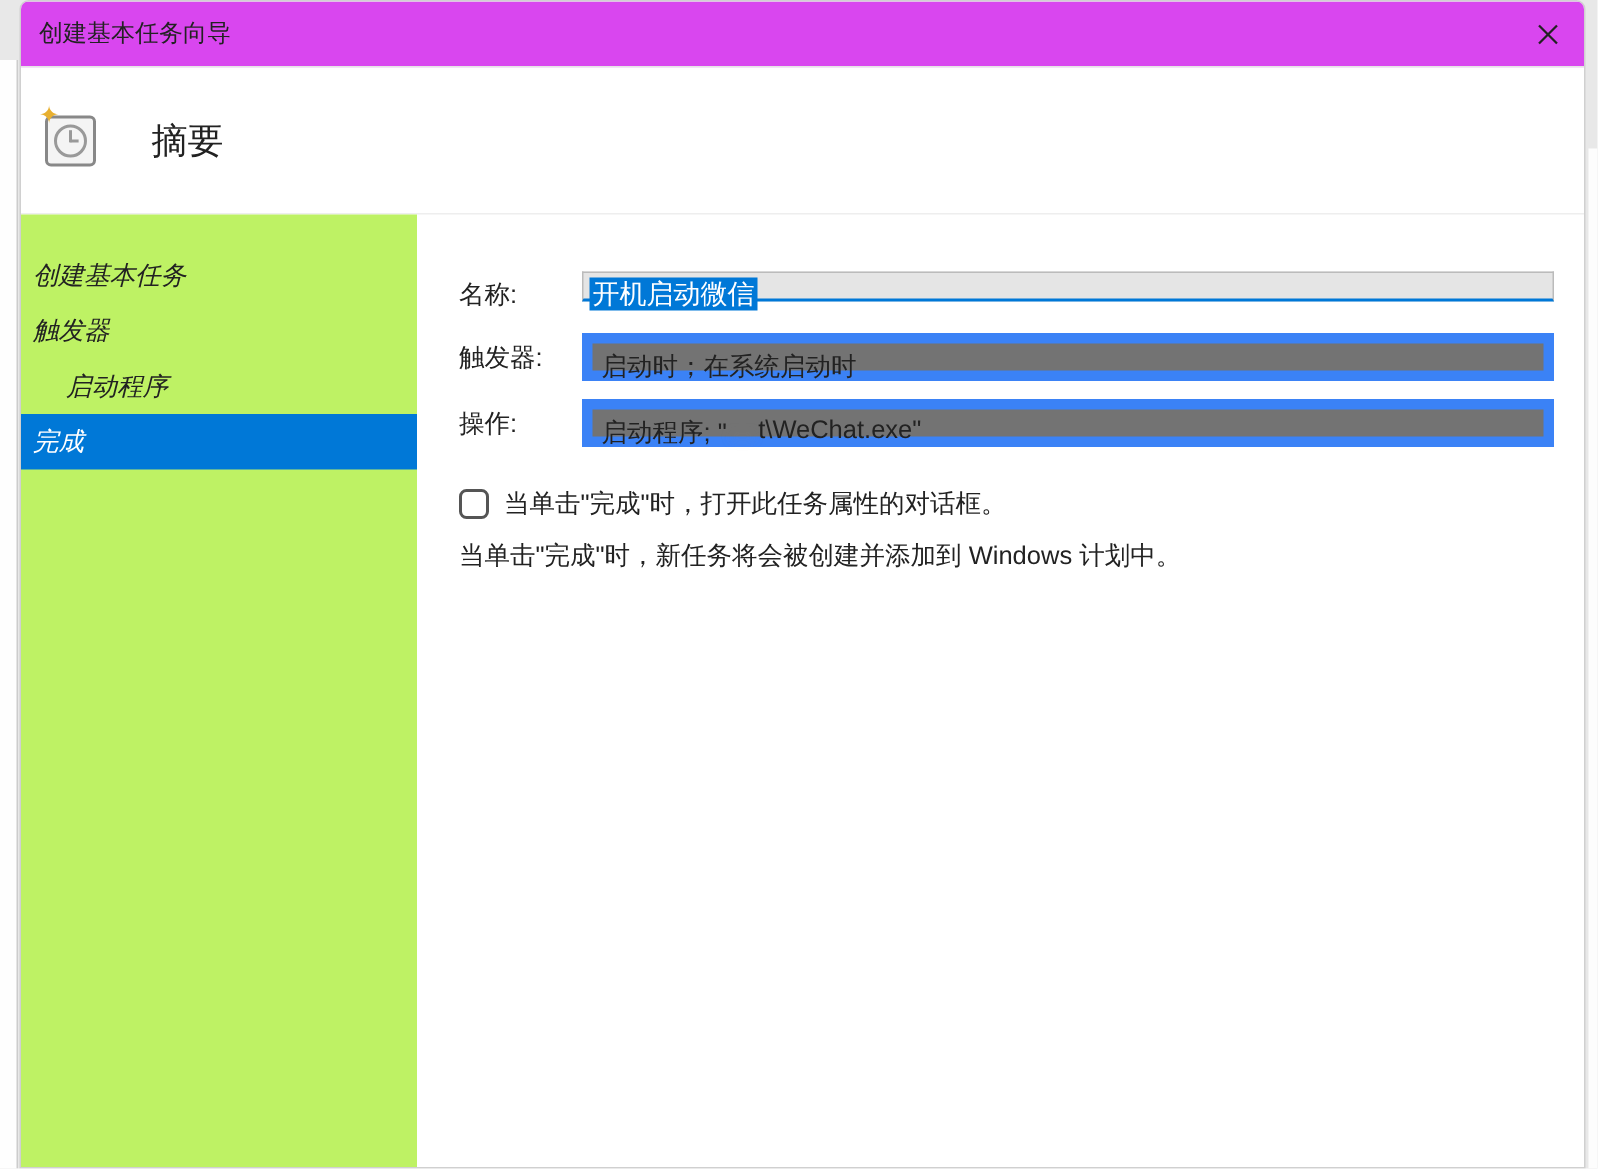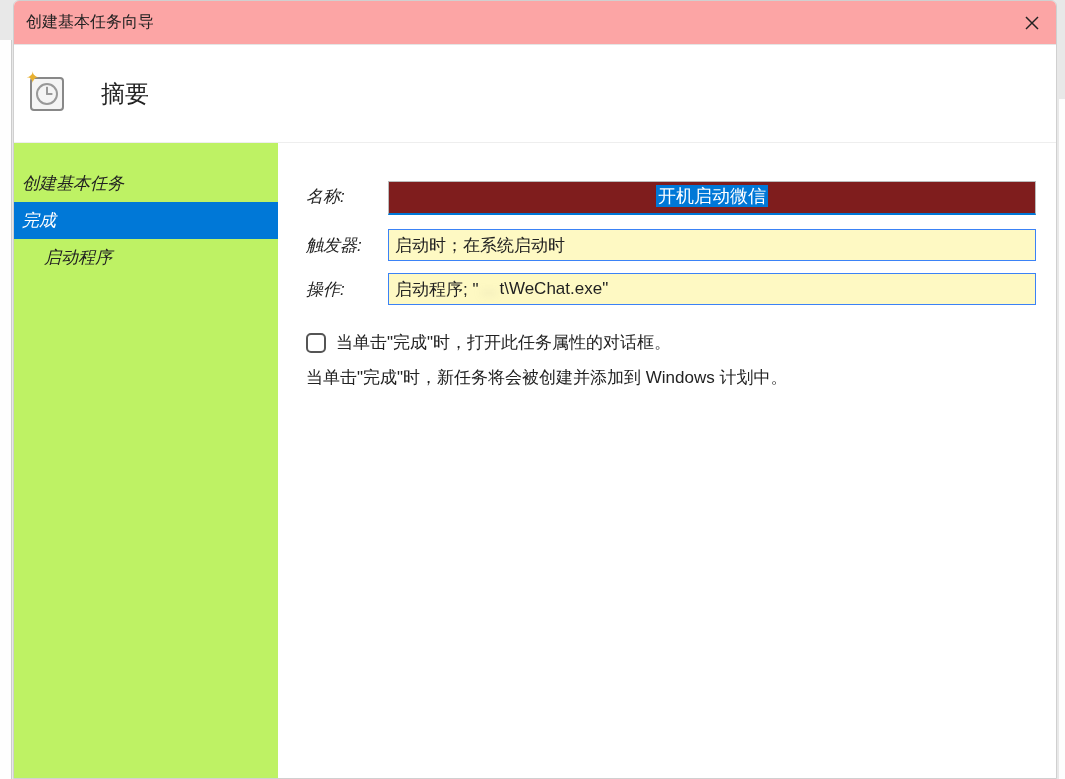--- a/index.html
+++ b/index.html
@@ -40,21 +40,21 @@
       bottom: 0;
       background: #ffffff;
       border: 1px solid #d0d0d0;
       border-radius: 6px 6px 0 0;
       overflow: hidden;
       display: flex;
       flex-direction: column;
     }
     .titlebar {
       height: 44px;
-      background: #fca5a5;
+      background: #d946ef;
       display: flex;
       align-items: center;
       justify-content: space-between;
       padding: 0 14px 0 12px;
       border-bottom: 1px solid #e5e5e5;
     }
     .titlebar-title {
       font-size: 16px;
       color: #222;
     }
@@ -169,31 +169,29 @@
     .form-row {
       display: flex;
       align-items: flex-start;
       margin-bottom: 14px;
     }
     .form-label {
       width: 82px;
       font-size: 17px;
       color: #222;
       padding-top: 4px;
-      font-style: italic;
     }
     .form-input {
       flex: 1;
-      height: 34px;
+      height: 20px;
       border: 1px solid #bbb;
       border-bottom: 2px solid #0078d7;
       padding: 2px 4px;
       font-size: 18px;
-      background: #7f1d1d;
-      text-align: center;
+      background: #e5e5e5;
     }
     .form-input .selection {
       background: #0078d7;
       color: #fff;
       padding: 1px 2px;
     }
     .form-textarea {
       flex: 1;
       height: 306px;
       border: 1px solid #bbb;
@@ -206,27 +204,27 @@
       display: flex;
       align-items: center;
       margin-top: 12px;
     }
     .form-summary-row .form-label {
       padding-top: 0;
     }
     .summary-value {
       flex: 1;
       height: 32px;
-      border: 1px solid #3b82f6;
-      background: #fef9c3;
+      border: 7px solid #3b82f6;
+      background: #737373;
       padding: 4px 6px;
       font-size: 17px;
       color: #222;
       display: flex;
-      align-items: center;
+      align-items: flex-start;
     }
     .blurred {
       filter: blur(4px);
       color: #888;
       margin: 0 2px;
     }
     .checkbox-row {
       display: flex;
       align-items: center;
       margin-top: 26px;
@@ -272,22 +270,23 @@
         <div class="header-icon-dial"></div>
       </div>
       <div class="header-icon-star">✦</div>
     </div>
     <div class="header-title">摘要</div>
   </div>
 
   <div class="body">
     <div class="sidebar">
       <div class="sidebar-item">创建基本任务</div>
+      <div class="sidebar-item">触发器</div>
+      <div class="sidebar-item indent">启动程序</div>
       <div class="sidebar-item active">完成</div>
-      <div class="sidebar-item indent">启动程序</div>
     </div>
 
     <div class="content">
       <div class="form-row">
         <div class="form-label">名称:</div>
         <div class="form-input">
           <span class="selection">开机启动微信</span>
         </div>
       </div>
 

